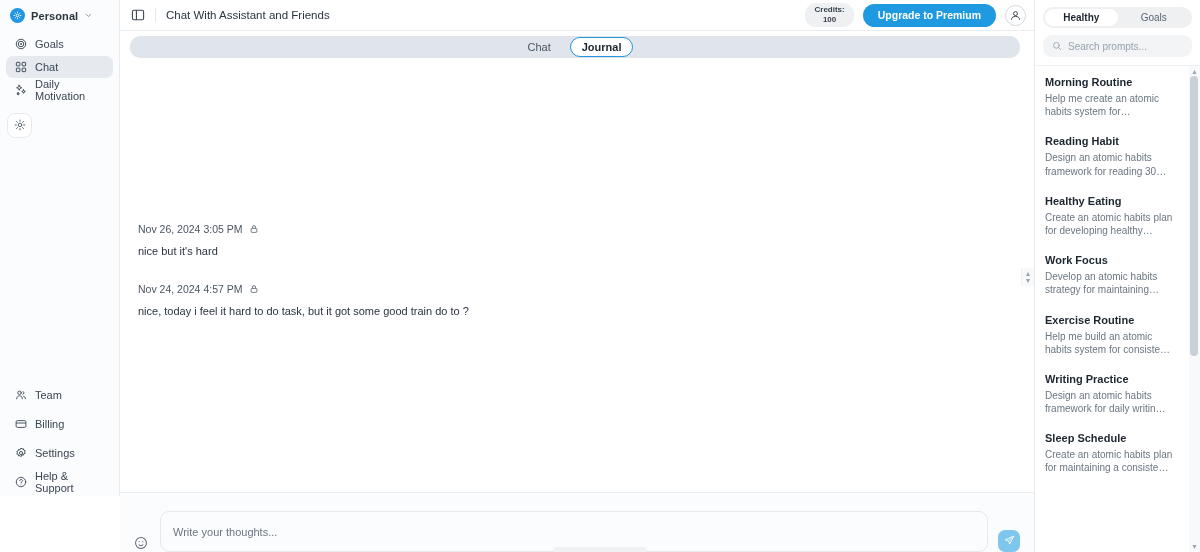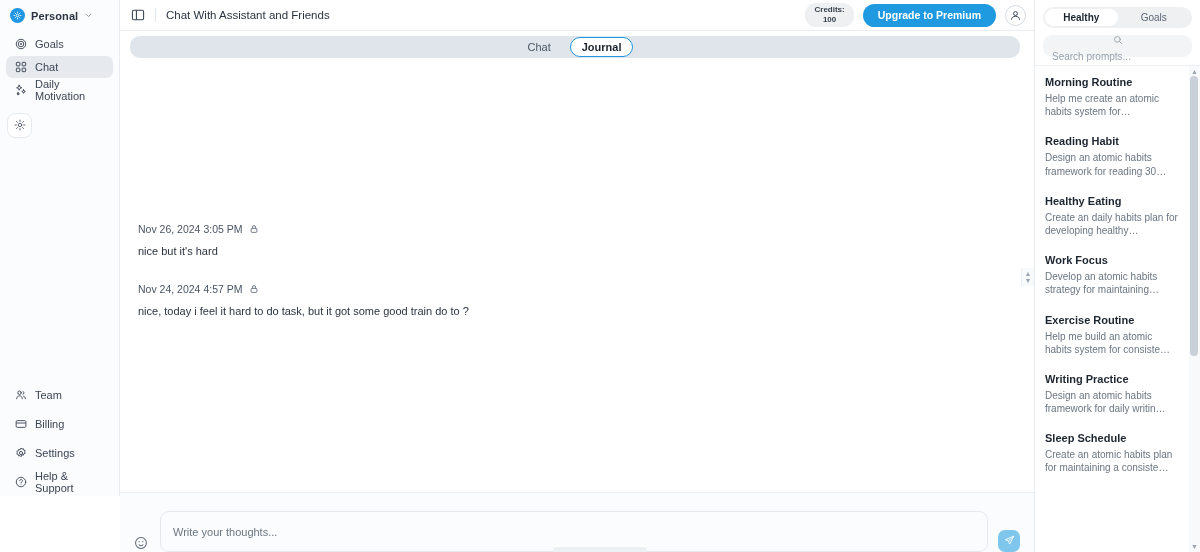--- a/index.html
+++ b/index.html
@@ -175,21 +175,21 @@
     display: flex; align-items: center; padding: 2px;
   }
   .seg {
     flex: 1 1 50%; text-align: center; font-size: 10px;
     color: #5b6673; line-height: 17px; border-radius: 9px; cursor: pointer;
   }
   .seg.active { background: #fff; color: #1d2630; font-weight: bold; }
   .search-wrap { padding: 0 8px 8px 8px; }
   .search-box {
     background: #f2f4f6; border-radius: 9px; height: 22px;
-    display: flex; align-items: center; gap: 6px; padding: 0 9px; flex-direction: column;
+    display: flex; align-items: center; gap: 6px; padding: 0 9px;
   }
   .search-ico { color: #98a2ad; display: flex; align-items: center; }
   .search-input {
     border: none; background: transparent; outline: none;
     font-size: 10px; color: #2b3440; width: 100%;
     font-family: "Liberation Sans", sans-serif;
   }
   .search-input::placeholder { color: #98a2ad; }
 
   .prompts-area { flex: 1 1 auto; display: flex; min-height: 0; border-top: 1px solid #eef1f4; }
@@ -438,21 +438,21 @@
         <div class="prompt-item">
           <div class="prompt-title">Morning Routine</div>
           <div class="prompt-desc">Help me create an atomic habits system for…</div>
         </div>
         <div class="prompt-item">
           <div class="prompt-title">Reading Habit</div>
           <div class="prompt-desc">Design an atomic habits framework for reading 30…</div>
         </div>
         <div class="prompt-item">
           <div class="prompt-title">Healthy Eating</div>
-          <div class="prompt-desc">Create an daily habits plan for developing healthy…</div>
+          <div class="prompt-desc">Create an atomic habits plan for developing healthy…</div>
         </div>
         <div class="prompt-item">
           <div class="prompt-title">Work Focus</div>
           <div class="prompt-desc">Develop an atomic habits strategy for maintaining…</div>
         </div>
         <div class="prompt-item">
           <div class="prompt-title">Exercise Routine</div>
           <div class="prompt-desc">Help me build an atomic habits system for consiste…</div>
         </div>
         <div class="prompt-item">

